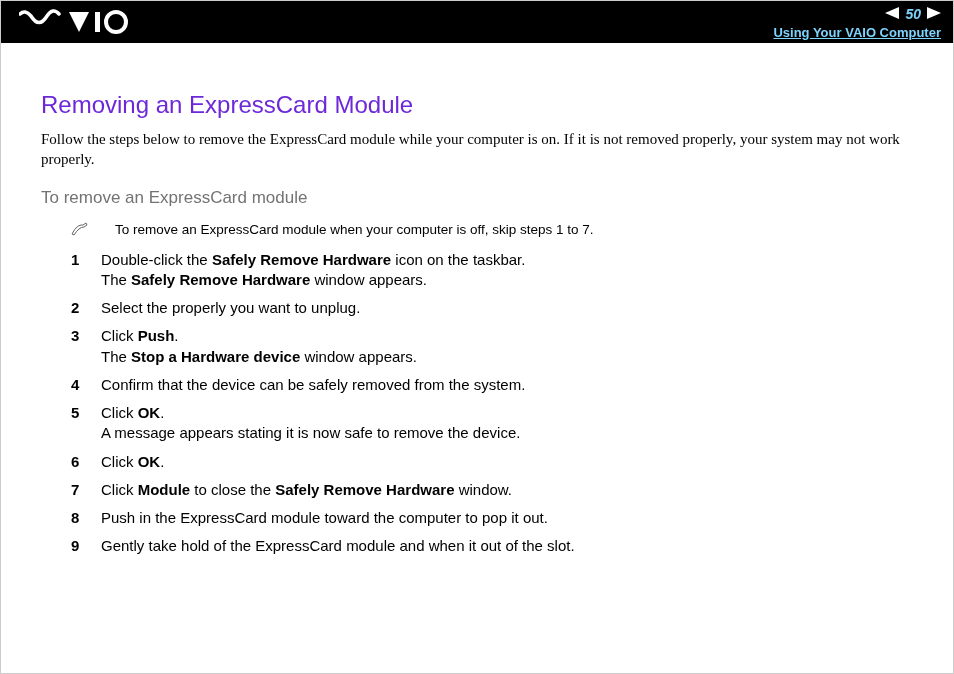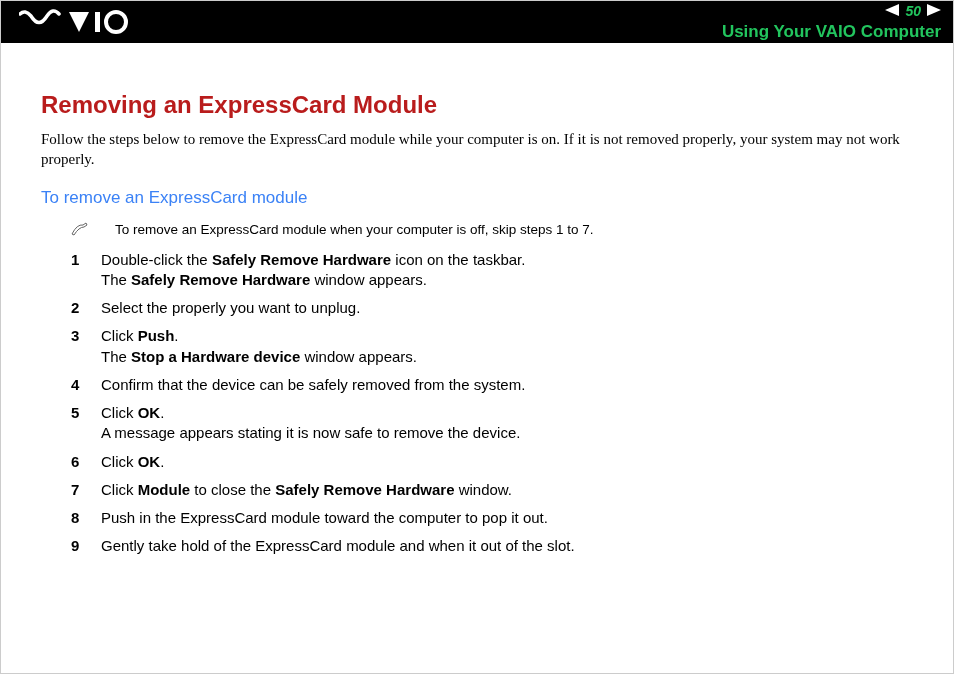--- a/index.html
+++ b/index.html
@@ -1,25 +1,25 @@
 <!DOCTYPE html>
 <html><head>
 <meta charset="utf-8">
 <style>
   html, body { margin: 0; padding: 0; width: 954px; height: 674px; background: #fff; font-family: Arial, Helvetica, sans-serif; color: #000; }
   .page { width: 954px; height: 674px; position: relative; border: 1px solid #ccc; box-sizing: border-box; }
-  .topbar { background: #000; color: #22c55e; height: 42px; width: 100%; display: flex; align-items: center; justify-content: space-between; padding: 0 12px 0 18px; box-sizing: border-box; }
+  .topbar { background: #000; color: #7dd3fc; height: 42px; width: 100%; display: flex; align-items: center; justify-content: space-between; padding: 0 12px 0 18px; box-sizing: border-box; }
   .nav-right { display: flex; flex-direction: column; align-items: flex-end; gap: 2px; }
   .nav-arrows { display: flex; align-items: center; gap: 6px; }
   .nav-arrows .num { font-style: italic; font-weight: bold; font-size: 14px; }
-  .section-label { font-weight: bold; font-size: 17px; }
+  .section-label { font-weight: bold; font-size: 13px; text-decoration: underline; }
   .content { padding: 48px 40px 0 40px; }
-  h1 { font-size: 24px; font-weight: bold; color: #b91c1c; margin: 0 0 10px 0; }
+  h1 { font-size: 24px; font-weight: normal; color: #6d28d9; margin: 0 0 10px 0; }
   .intro { font-size: 15px; line-height: 1.35; margin: 0 0 18px 0; font-family: Liberation Serif, serif; }
-  h2 { font-size: 17px; font-weight: normal; color: #3b82f6; margin: 0 0 14px 0; }
+  h2 { font-size: 17px; font-weight: normal; color: #737373; margin: 0 0 14px 0; }
   .note-row { display: flex; align-items: flex-start; margin-left: 30px; margin-bottom: 10px; gap: 24px; }
   .pencil { width: 20px; flex: 0 0 20px; color: #666; }
   .note-text { font-size: 13.5px; font-family: Arial, Helvetica, sans-serif; }
   .steps { margin-left: 30px; }
   .step { display: flex; align-items: flex-start; margin-bottom: 8px; font-size: 15px; line-height: 1.35; }
   .step-num { width: 30px; flex: 0 0 30px; font-weight: bold; }
   .step-body { flex: 1; }
   .b { font-weight: bold; }
   .logo svg { display: block; }
   .tri { display: inline-block; }

